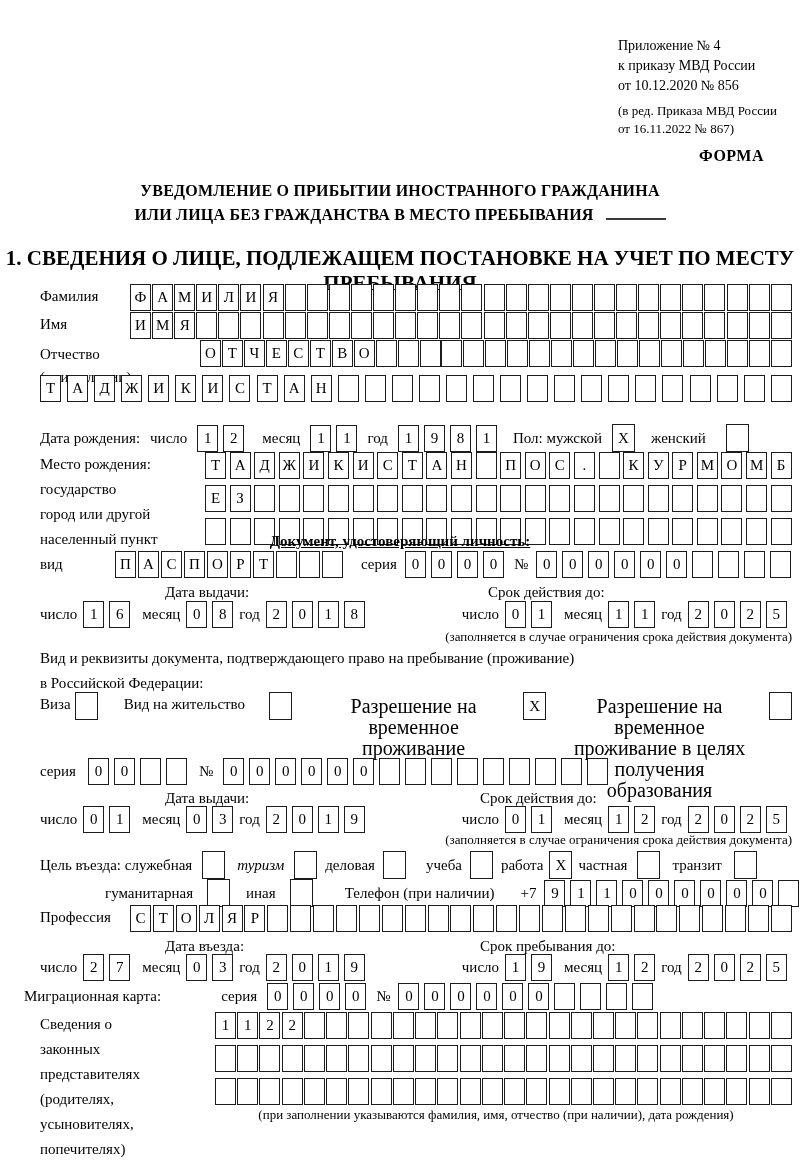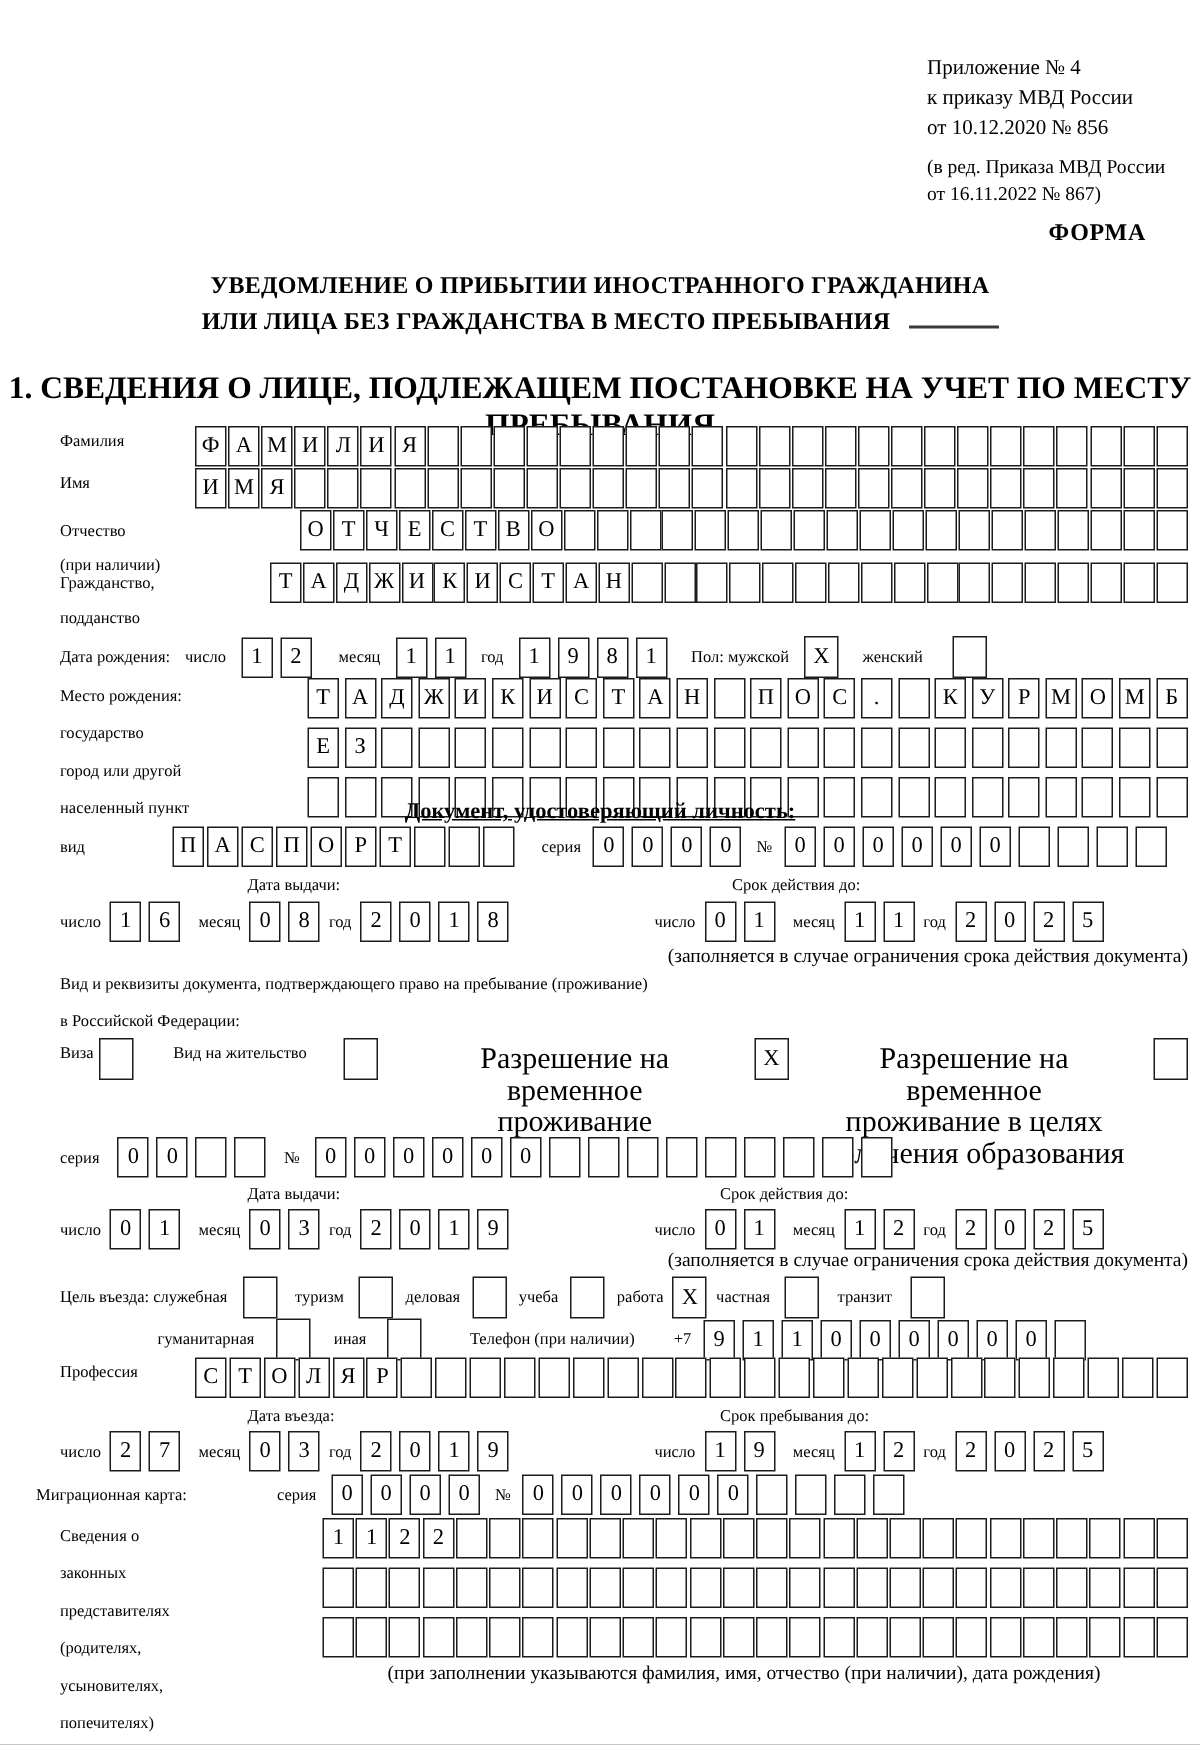--- a/index.html
+++ b/index.html
@@ -1,19 +1,19 @@
 <!DOCTYPE html>
 <html><head>
 <meta charset="utf-8">
 <style>
   html,body{margin:0;padding:0;background:#9a9a9a;}
   .page{position:relative;width:800px;height:1163px;background:#ffffff;
         font-family:"Liberation Serif","DejaVu Serif",serif;color:#000;overflow:hidden;}
   .abs{position:absolute;}
-  .lbl{font-size:11px;white-space:nowrap;}
+  .lbl{font-size:15px;white-space:nowrap;}
   .small{font-size:13px;}
   .b{font-weight:bold;}
   .center{text-align:center;}
   .right{text-align:right;}
   .row{display:flex;align-items:center;}
   .rowtop{display:flex;align-items:flex-start;}
   .stack{display:flex;flex-direction:column;row-gap:6px;}
   .boxes{display:flex;column-gap:2px;}
   .boxes.g4{column-gap:5px;}
   .boxes.spread{justify-content:space-between;column-gap:0;width:100%;}
@@ -156,24 +156,20 @@
         <span class="cell"></span>
         <span class="cell"></span>
         <span class="cell"></span>
         <span class="cell"></span>
         <span class="cell"></span>
         <span class="cell"></span>
       </div>
   </div>
 
   <div class="abs rowtop" style="top:375px;left:40px;width:752px;">
-    <div class="lbl" style="width:140px;line-height:23px;padding-top:3px;">
-      <div>Гражданство,</div>
-      <div>подданство</div>
-    </div>
     <div class="boxes spread flexgrow">
         <span class="cell">Т</span>
         <span class="cell">А</span>
         <span class="cell">Д</span>
         <span class="cell">Ж</span>
         <span class="cell">И</span>
         <span class="cell">К</span>
         <span class="cell">И</span>
         <span class="cell">С</span>
         <span class="cell">Т</span>
@@ -486,25 +482,25 @@
           <span class="cell">5</span>
         </div>
     </div>
   </div>
 
   <div class="abs small right" style="top:832px;left:0;width:792px;">(заполняется в случае ограничения срока действия документа)</div>
 
   <div class="abs row" style="top:851px;left:40px;width:752px;">
     <span class="lbl">Цель въезда: служебная</span>
     <span class="cb" style="margin-left:10px;"></span>
-    <span class="lbl" style="margin-left:12px;">туризм</span>
+    <span class="lbl" style="margin-left:12px;font-style:italic;">туризм</span>
     <span class="cb" style="margin-left:10px;"></span>
     <span class="lbl" style="margin-left:8px;">деловая</span>
     <span class="cb" style="margin-left:8px;"></span>
-    <span class="lbl" style="margin-left:8px;">учеба</span>
+    <span class="lbl" style="margin-left:20px;">учеба</span>
     <span class="cb" style="margin-left:8px;"></span>
     <span class="lbl" style="margin-left:8px;">работа</span>
     <span class="cb" style="margin-left:6px;">X</span>
     <span class="lbl" style="margin-left:6px;">частная</span>
     <span class="cb" style="margin-left:10px;"></span>
     <span class="lbl" style="margin-left:12px;">транзит</span>
     <span class="cb" style="margin-left:12px;"></span>
   </div>
 
   <div class="abs row" style="top:879px;left:105px;width:687px;">

